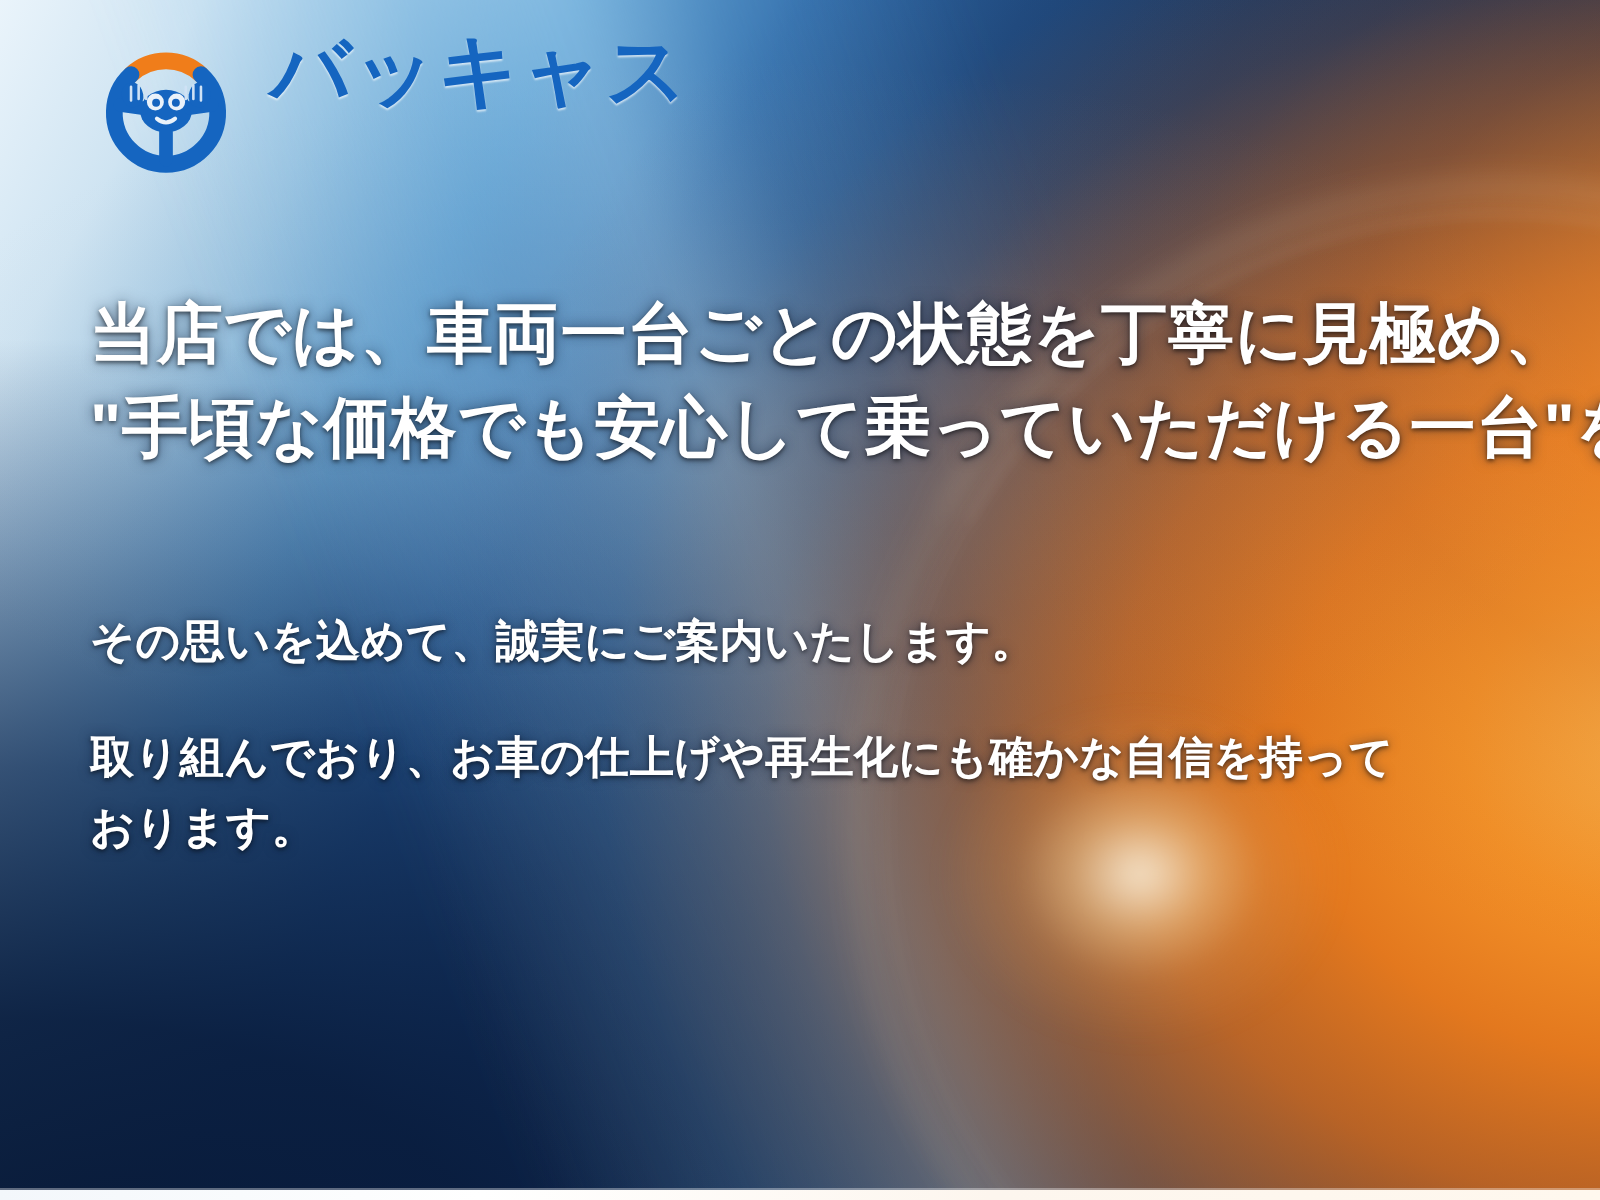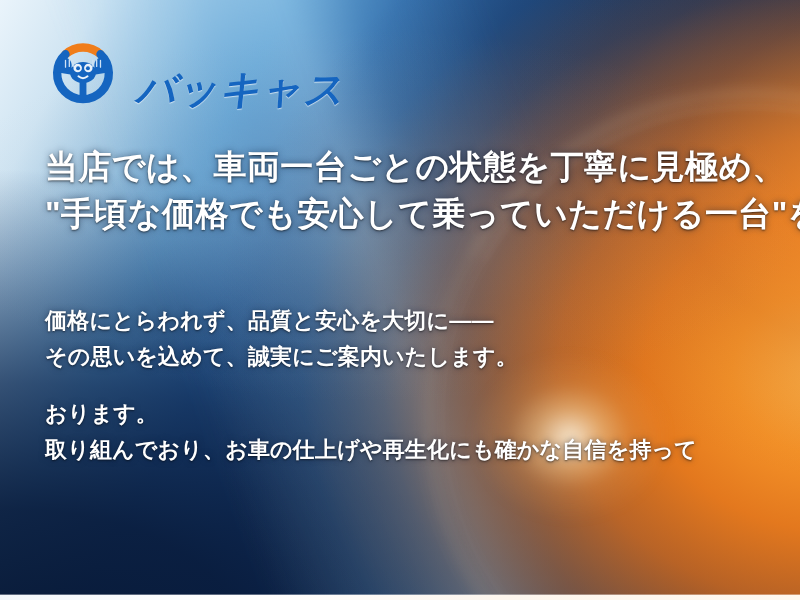--- a/index.html
+++ b/index.html
@@ -171,25 +171,24 @@
   .content {
     position: absolute;
     inset: 0;
     padding: 0;
   }
 
   
   .logo-row {
     position: absolute;
     left: 45px;
-    top: 33px;
+    top: 16px;
     display: flex;
-    align-items: flex-end;
+    align-items: flex-start;
     gap: 14px;
-    font-style: italic;
   }
   .logo-mark {
     width: 76px;
     height: 76px;
     flex: 0 0 auto;
     display: block;
   }
   .logo-word {
     font-size: 40px;
     font-weight: bold;
@@ -290,26 +289,25 @@
     </div>
 
     <div class="headline">
       <div class="headline-line">当店では、車両一台ごとの状態を丁寧に見極め、</div>
       <div class="headline-line">"手頃な価格でも安心して乗っていただける一台"を</div>
     </div>
 
     <div class="body-copy">
 
       <div class="para">
-        <div class="body-line">価格にとらわれず、品質と安心を大切に——</div>
         <div class="body-line">その思いを込めて、誠実にご案内いたします。</div>
       </div>
 
       <div class="para">
+        <div class="body-line">取り組んでおり、お車の仕上げや再生化にも確かな自信を持って</div>
         <div class="body-line">おります。</div>
-        <div class="body-line">取り組んでおり、お車の仕上げや再生化にも確かな自信を持って</div>
       </div>
 
 
     </div>
 
   </div>
 </div>
 
 </body></html>

